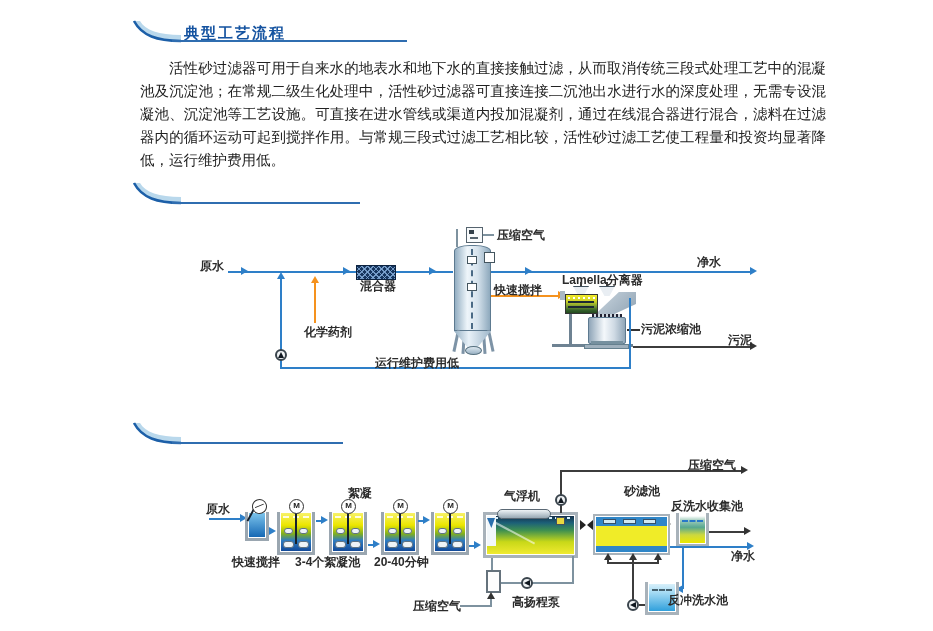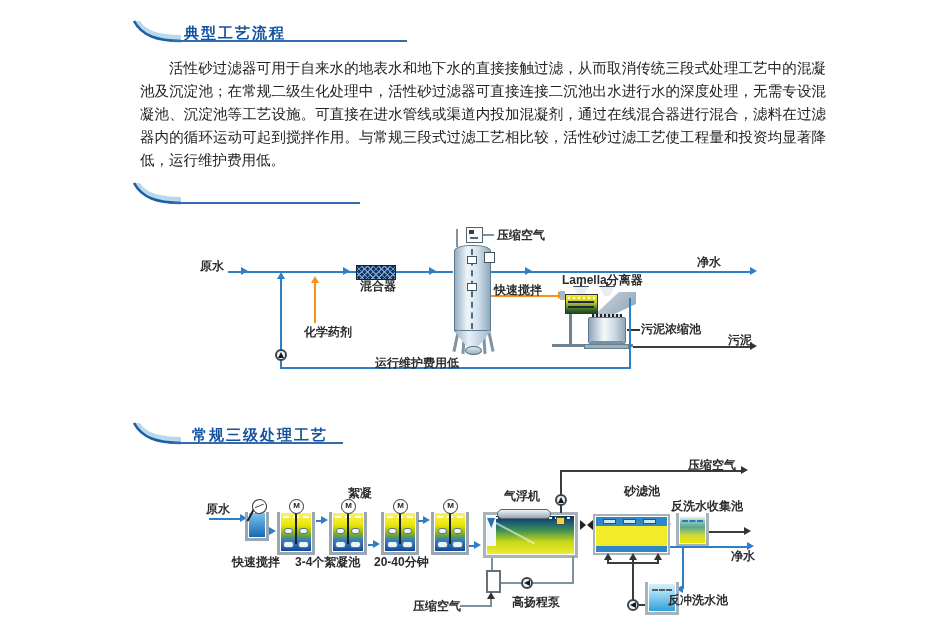--- a/index.html
+++ b/index.html
@@ -154,21 +154,20 @@
   <div class="ar u" style="left:277px;top:272px;"></div>
   <div class="pump up" style="left:275px;top:349px;">
       <i></i>
     </div>
   <div class="lbl" style="left:375px;top:357px;">运行维护费用低</div>
 
   <svg class="swoosh" style="left:132px;top:422px;" viewBox="0 0 50 24">
     <path d="M2,1 C9,15 21,20 49,21 L49,15 C27,15 13,10 8,1 Z" fill="#b9d8ec"></path>
     <path d="M2,1 C10,16 25,20.5 49,21" stroke="#1c5fa8" stroke-width="2.6" fill="none"></path>
   </svg>
-  <div class="hd" style="left:192px;top:426px;">常规三级处理工艺</div>
   <div class="hdline" style="left:172px;top:442px;width:171px;"></div>
 
   <div class="lbl" style="left:206px;top:503px;">原水</div>
   <div class="hl blue" style="left:209px;top:518px;width:33px;"></div>
   <div class="ar r" style="left:240px;top:514px;"></div>
 
   <div class="abs" style="left:245px;top:512px;width:24px;height:29px;border:3px solid #9aa6b0;border-top:none;background:#fff;box-sizing:border-box;">
     <div class="abs" style="left:1px;top:1px;right:1px;bottom:1px;background:linear-gradient(180deg,#7cc4ec,#1668b4);"></div>
   </div>
   <div class="abs" style="left:254px;top:507px;width:2px;height:16px;background:#16202c;transform:rotate(28deg);transform-origin:top;"></div>

